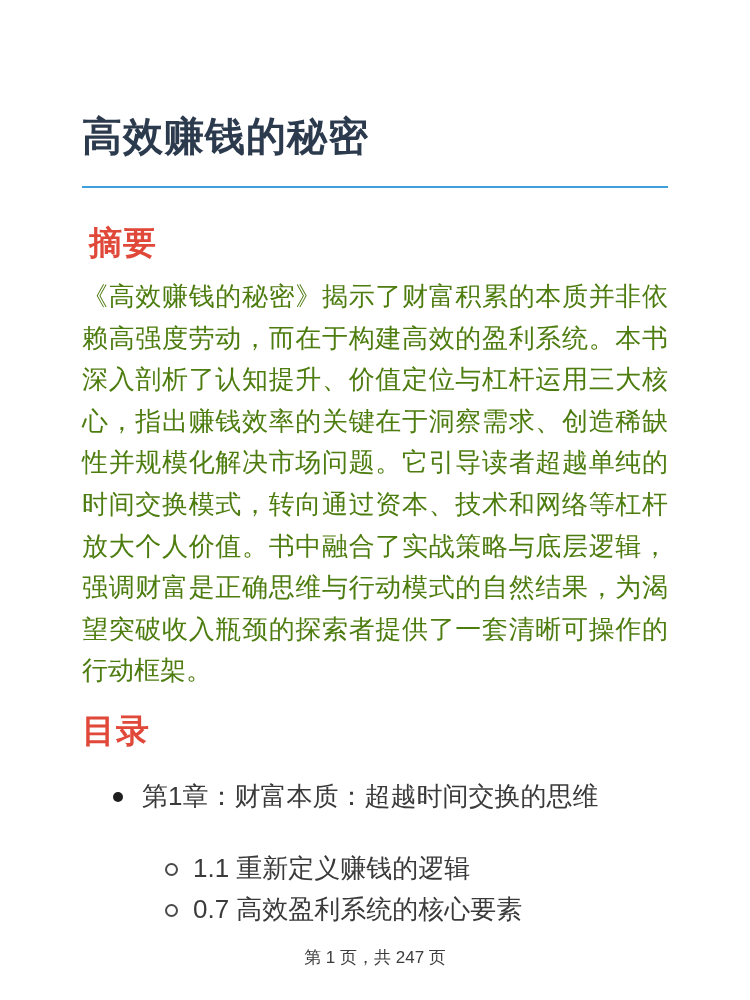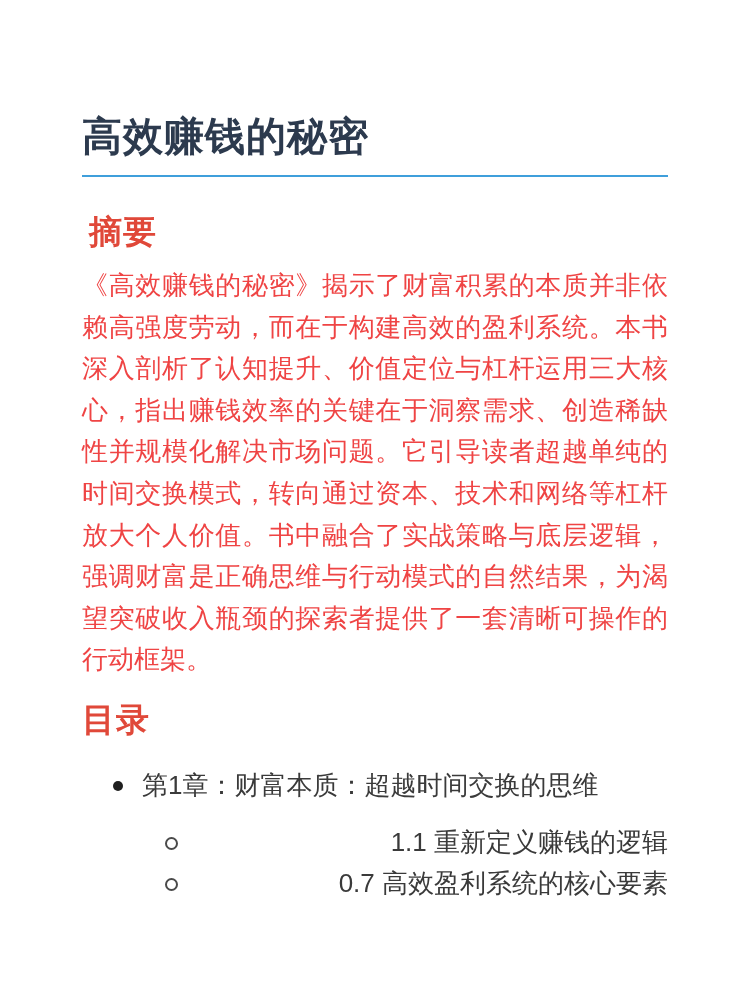--- a/index.html
+++ b/index.html
@@ -16,21 +16,21 @@
   }
   .page {
     box-sizing: border-box;
     width: 750px;
     height: 1000px;
     padding: 111px 82px 0 82px;
     position: relative;
   }
   h1.doc-title {
     margin: 0;
-    padding: 0 0 14px 0;
+    padding: 0 0 25px 0;
     font-size: 40px;
     line-height: 50px;
     font-weight: bold;
     color: #2c3a4e;
     border-bottom: 2px solid #3f9fdb;
     letter-spacing: 1px;
   }
   h2.section-heading {
     font-size: 33px;
     line-height: 43px;
@@ -41,21 +41,21 @@
   h2.abstract-heading {
     margin: 33px 0 12px 7px;
   }
   h2.toc-heading {
     margin: 17px 0 0 0;
   }
   p.abstract-body {
     margin: 0;
     font-size: 26px;
     line-height: 41.6px;
-    color: #ef4444;
+    color: #4d7c0f;
     text-align: justify;
     text-justify: inter-ideograph;
   }
   ul.toc-list {
     list-style: none;
     margin: 24px 0 0 0;
     padding: 0 0 0 60px;
   }
   ul.toc-list > li.toc-chapter {
     position: relative;
@@ -68,23 +68,22 @@
     position: absolute;
     left: -29px;
     top: 16px;
     width: 10px;
     height: 10px;
     border-radius: 50%;
     background: #1f1f1f;
   }
   ul.toc-sublist {
     list-style: none;
-    margin: 15px 0 0 0;
+    margin: 30px 0 0 0;
     padding: 0 0 0 51px;
-    text-align: right;
   }
   ul.toc-sublist > li.toc-section {
     position: relative;
     font-size: 26px;
     line-height: 41.6px;
     color: #3a3a3a;
   }
   ul.toc-sublist > li.toc-section::before {
     content: "";
     position: absolute;
@@ -124,14 +123,15 @@
   <ul class="toc-list">
     <li class="toc-chapter">
       <span>第1章：财富本质：超越时间交换的思维</span>
       <ul class="toc-sublist">
         <li class="toc-section">1.1 重新定义赚钱的逻辑</li>
         <li class="toc-section">0.7 高效盈利系统的核心要素</li>
       </ul>
     </li>
   </ul>
 
+  <div class="page-footer">第 1 页，共 247 页</div>
 
 </div>
 
 </body></html>

